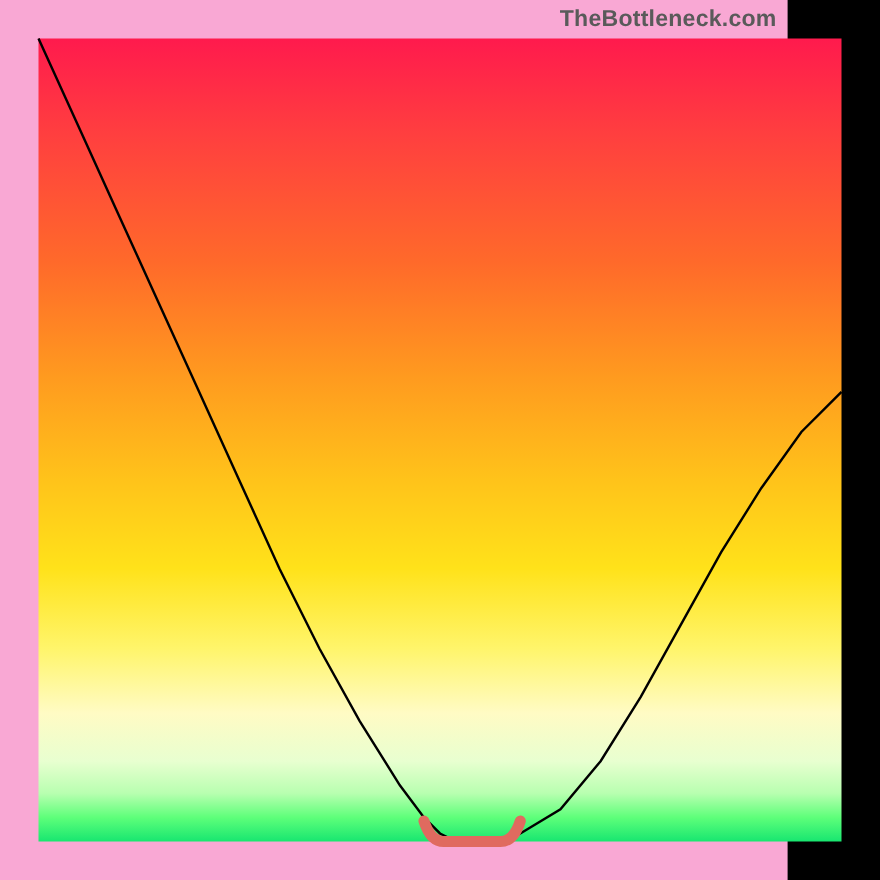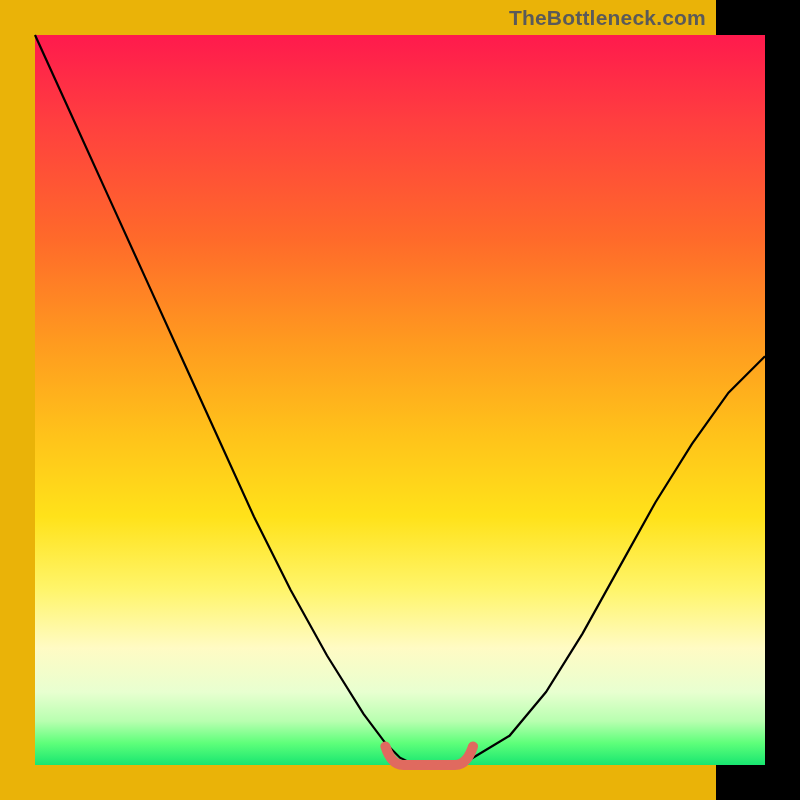--- a/index.html
+++ b/index.html
@@ -10,21 +10,21 @@
     background: #000;
     overflow: hidden;
     font-family: Arial, Helvetica, sans-serif;
   }
   .frame {
     position: absolute;
     left: 0;
     top: 0;
     width: 716px;
     height: 800px;
-    background: #eab308;
+    background: #f9a8d4;
   }
   .plot {
     position: absolute;
     left: 35px;
     top: 35px;
     width: 730px;
     height: 730px;
     
     background: linear-gradient(to bottom,
       #ff1a4d 0%,

